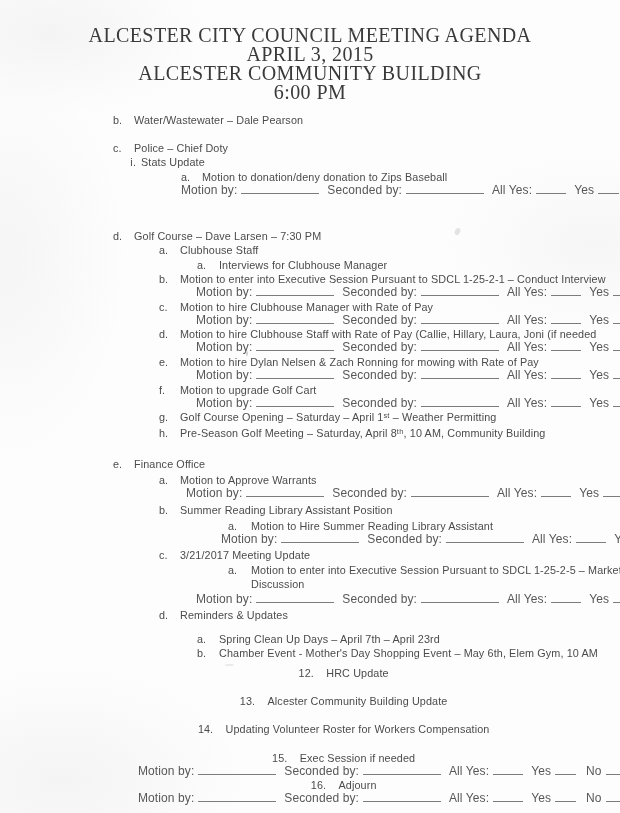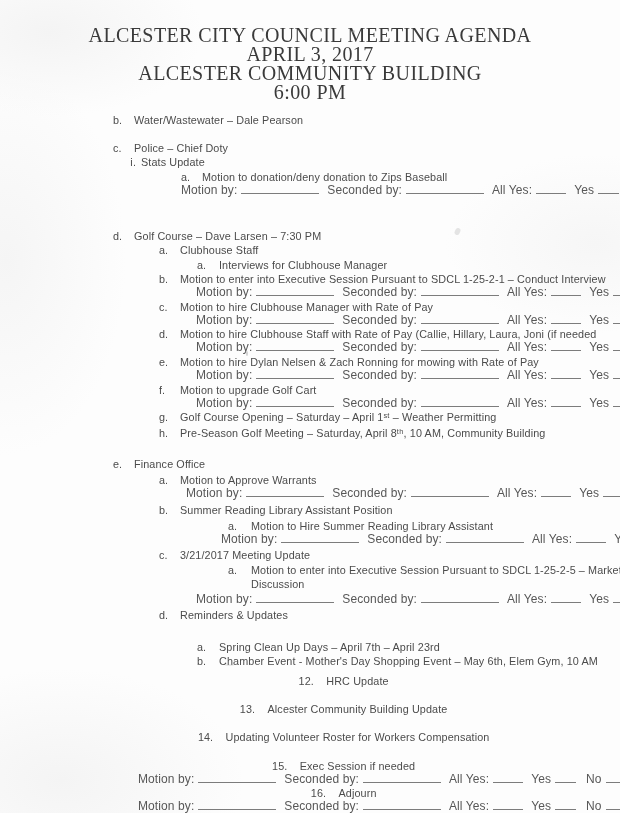--- a/index.html
+++ b/index.html
@@ -53,21 +53,21 @@
 <body>
 
 <div>
   <span class="speck s1"></span>
   <span class="speck s2"></span>
   <span class="speck s3"></span>
   <span class="speck s4"></span>
 
   <header>
     <div class="h">ALCESTER CITY COUNCIL MEETING AGENDA</div>
-    <div class="h">APRIL 3, 2017</div>
+    <div class="h">APRIL 3, 2015</div>
     <div class="h">ALCESTER COMMUNITY BUILDING</div>
     <div class="h">6:00 PM</div>
   </header>
 
   <main id="agenda">
       <div class="line l1"><span class="lbl">b.</span><span class="txt">Water/Wastewater – Dale Pearson</span></div>
       <div class="line l1" style="margin-top: 14px;"><span class="lbl">c.</span><span class="txt">Police – Chief Doty</span></div>
       <div class="line rom"><span class="lbl">i.</span><span class="txt">Stats Update</span></div>
       <div class="line zipsa"><span class="lbl">a.</span><span class="txt">Motion to donation/deny donation to Zips Baseball</span></div>
       <div class="line motion m-zips"><span class="mlbl">Motion by:</span><span class="mline w1"></span><span class="mlbl">Seconded by:</span><span class="mline w1"></span><span class="mlbl">All Yes:</span><span class="mline w2"></span><span class="mlbl">Yes</span><span class="mline w3"></span><span class="mlbl">No</span><span class="mline w3"></span></div>
@@ -90,21 +90,21 @@
       <div class="line l2" style="margin-top: 2px;"><span class="lbl">a.</span><span class="txt">Motion to Approve Warrants</span></div>
       <div class="line motion m-fin"><span class="mlbl">Motion by:</span><span class="mline w1"></span><span class="mlbl">Seconded by:</span><span class="mline w1"></span><span class="mlbl">All Yes:</span><span class="mline w2"></span><span class="mlbl">Yes</span><span class="mline w3"></span><span class="mlbl">No</span><span class="mline w3"></span></div>
       <div class="line l2" style="margin-top: 2px;"><span class="lbl">b.</span><span class="txt">Summer Reading Library Assistant Position</span></div>
       <div class="line l4" style="margin-top: 2px;"><span class="lbl">a.</span><span class="txt">Motion to Hire Summer Reading Library Assistant</span></div>
       <div class="line motion m-finsub"><span class="mlbl">Motion by:</span><span class="mline w1"></span><span class="mlbl">Seconded by:</span><span class="mline w1"></span><span class="mlbl">All Yes:</span><span class="mline w2"></span><span class="mlbl">Yes</span><span class="mline w3"></span><span class="mlbl">No</span><span class="mline w3"></span></div>
       <div class="line l2" style="margin-top: 2px;"><span class="lbl">c.</span><span class="txt">3/21/2017 Meeting Update</span></div>
       <div class="line l4"><span class="lbl">a.</span><span class="txt">Motion to enter into Executive Session Pursuant to SDCL 1-25-2-5 – Marketing</span></div>
       <div class="line l4c"><span class="txt">Discussion</span></div>
       <div class="line motion m-golf" style="margin-top: 2px;"><span class="mlbl">Motion by:</span><span class="mline w1"></span><span class="mlbl">Seconded by:</span><span class="mline w1"></span><span class="mlbl">All Yes:</span><span class="mline w2"></span><span class="mlbl">Yes</span><span class="mline w3"></span><span class="mlbl">No</span><span class="mline w3"></span></div>
       <div class="line l2" style="margin-top: 2px;"><span class="lbl">d.</span><span class="txt">Reminders &amp; Updates</span></div>
-      <div class="line l3" style="margin-top: 17px;"><span class="lbl">a.</span><span class="txt">Spring Clean Up Days – April 7th – April 23rd</span></div>
+      <div class="line l3" style="margin-top: 9px;"><span class="lbl">a.</span><span class="txt">Spring Clean Up Days – April 7th – April 23rd</span></div>
       <div class="line l3"><span class="lbl">b.</span><span class="txt">Chamber Event - Mother's Day Shopping Event – May 6th, Elem Gym, 10 AM</span></div>
       <div class="line num" style="margin-top: 6px;"><span class="lbl">12.</span><span class="txt">HRC Update</span></div>
       <div class="line num" style="margin-top: 14px;"><span class="lbl">13.</span><span class="txt">Alcester Community Building Update</span></div>
       <div class="line num" style="margin-top: 14px;"><span class="lbl">14.</span><span class="txt">Updating Volunteer Roster for Workers Compensation</span></div>
       <div class="line num" style="margin-top: 14px;"><span class="lbl">15.</span><span class="txt">Exec Session if needed</span></div>
       <div class="line motion m-bot"><span class="mlbl">Motion by:</span><span class="mline w1"></span><span class="mlbl">Seconded by:</span><span class="mline w1"></span><span class="mlbl">All Yes:</span><span class="mline w2"></span><span class="mlbl">Yes</span><span class="mline w3"></span><span class="mlbl">No</span><span class="mline w3"></span></div>
       <div class="line num"><span class="lbl">16.</span><span class="txt">Adjourn</span></div>
       <div class="line motion m-bot"><span class="mlbl">Motion by:</span><span class="mline w1"></span><span class="mlbl">Seconded by:</span><span class="mline w1"></span><span class="mlbl">All Yes:</span><span class="mline w2"></span><span class="mlbl">Yes</span><span class="mline w3"></span><span class="mlbl">No</span><span class="mline w3"></span></div>
     </main>
 

